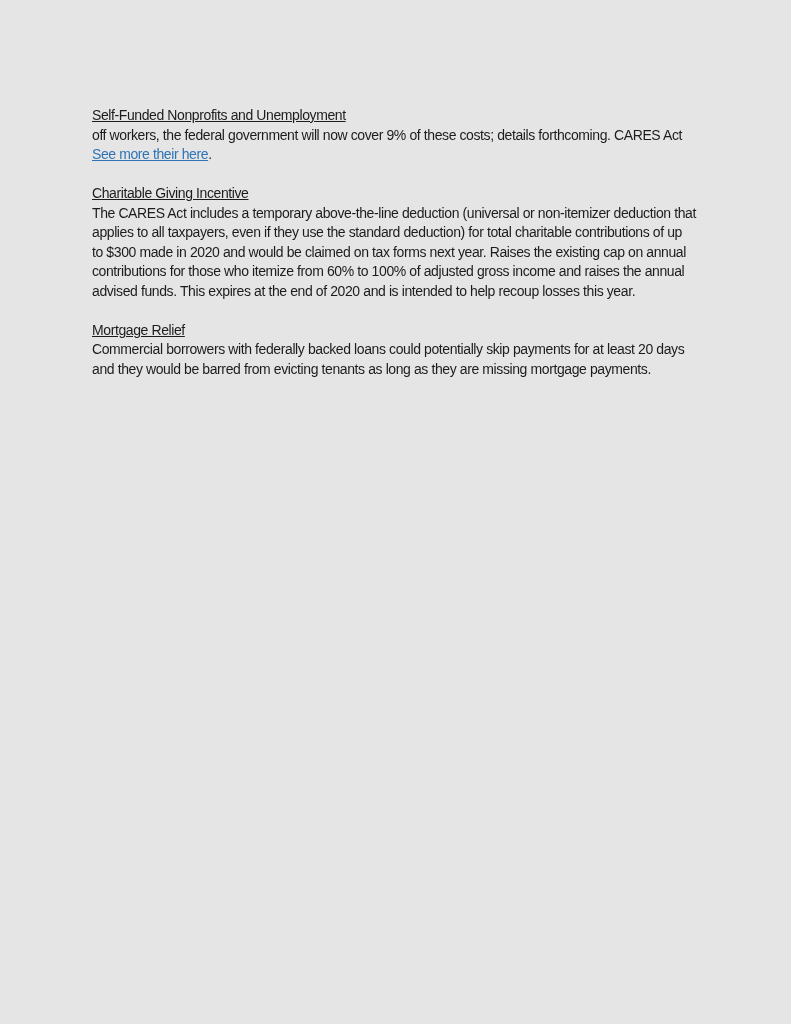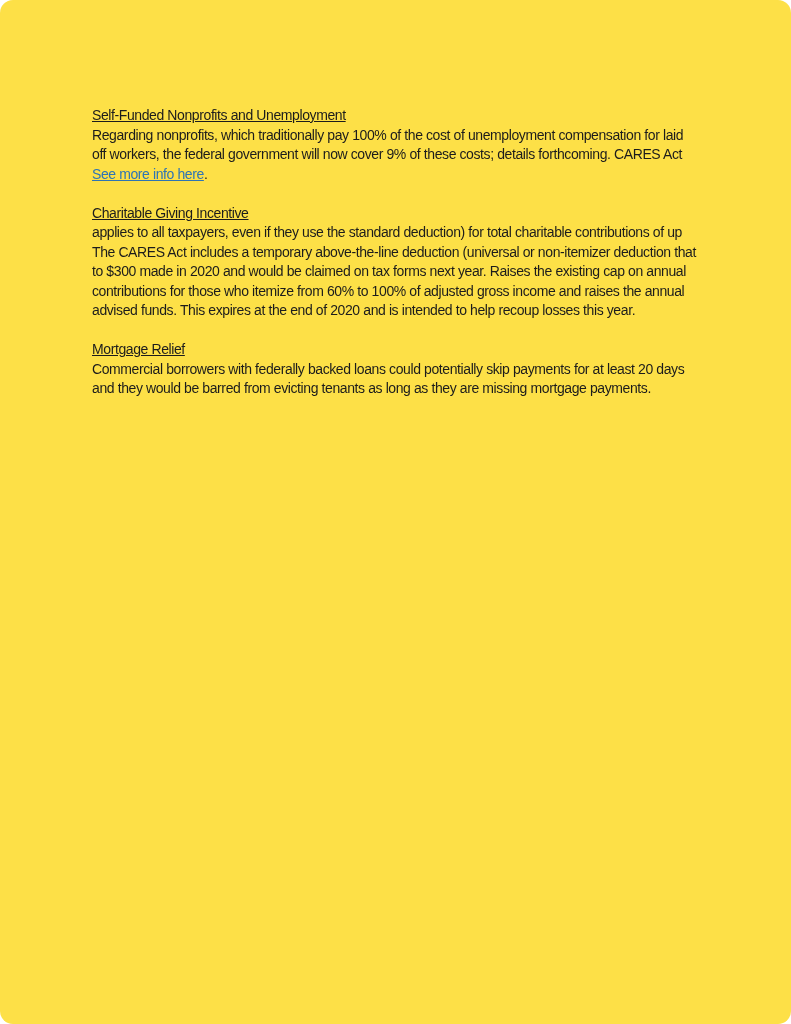--- a/index.html
+++ b/index.html
@@ -38,39 +38,38 @@
   }
   .link {
     color: var(--link-color, #2E74B5);
     text-decoration: underline;
     cursor: pointer;
   }
 </style>
 </head>
 <body>
 
-<div class="page" style="background: #fde047; color: rgb(28, 28, 28); border-radius: 13px;">
+<div class="page" style="background: #e5e5e5; color: rgb(28, 28, 28);">
   <div class="content">
 
     <section>
       <div class="heading">Self-Funded Nonprofits and Unemployment</div>
       <div>
-          <div class="line">Regarding nonprofits, which traditionally pay 100% of the cost of unemployment compensation for laid</div>
           <div class="line">off workers, the federal government will now cover 9% of these costs; details forthcoming. CARES Act</div>
         </div>
       <div class="line">
-        <a class="link" href="#">See more info here</a><span>.</span>
+        <a class="link" href="#">See more their here</a><span>.</span>
       </div>
     </section>
 
     <section>
       <div class="heading">Charitable Giving Incentive</div>
       <div>
+          <div class="line">The CARES Act includes a temporary above-the-line deduction (universal or non-itemizer deduction that</div>
           <div class="line">applies to all taxpayers, even if they use the standard deduction) for total charitable contributions of up</div>
-          <div class="line">The CARES Act includes a temporary above-the-line deduction (universal or non-itemizer deduction that</div>
           <div class="line">to $300 made in 2020 and would be claimed on tax forms next year. Raises the existing cap on annual</div>
           <div class="line">contributions for those who itemize from 60% to 100% of adjusted gross income and raises the annual</div>
           <div class="line">advised funds. This expires at the end of 2020 and is intended to help recoup losses this year.</div>
         </div>
     </section>
 
     <section>
       <div class="heading">Mortgage Relief</div>
       <div>
           <div class="line">Commercial borrowers with federally backed loans could potentially skip payments for at least 20 days</div>

